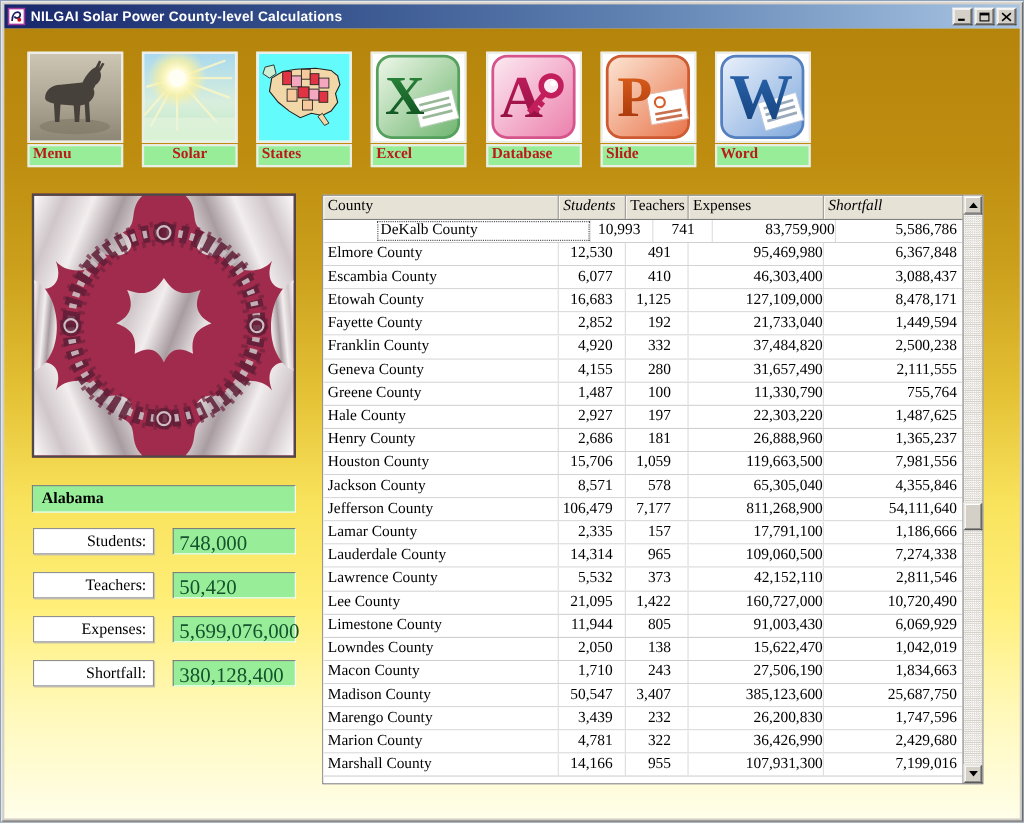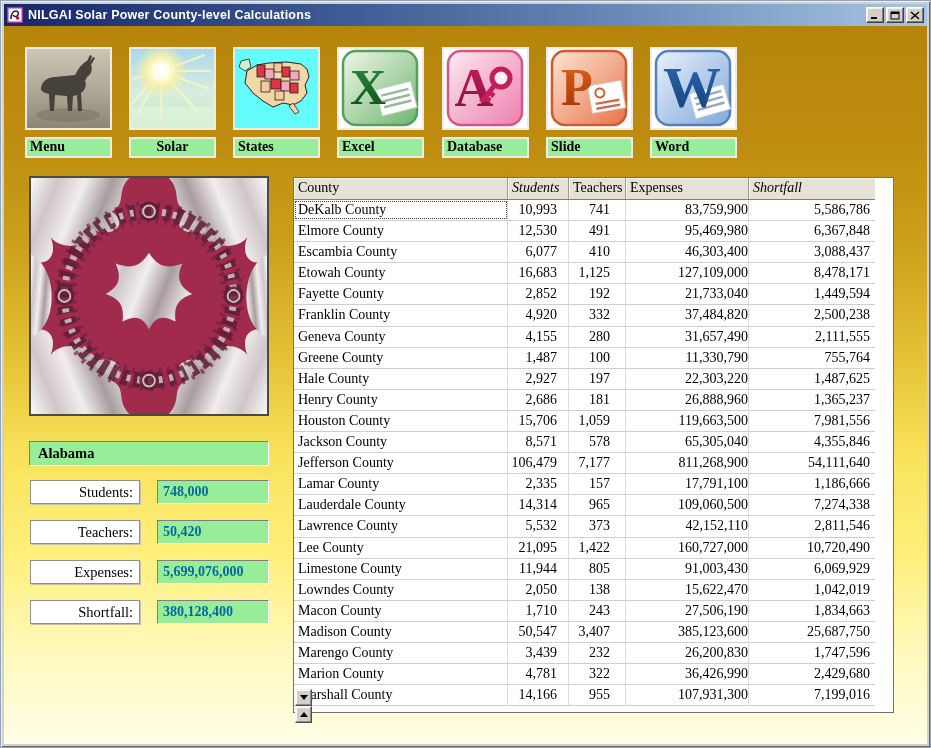--- a/index.html
+++ b/index.html
@@ -25,58 +25,58 @@
     display:flex;align-items:center;justify-content:center;}
   .ctrl-btn svg{display:block;}
   
   .client{position:absolute;top:25px;left:3px;right:3px;bottom:3px;overflow:hidden;
     background:linear-gradient(180deg,#B5840B 0%,#BE8D10 16%,#CB9F1B 30%,
       #E4C135 46%,#F9E35C 60%,#FFEF79 73%,#FFF9BC 87%,#FFFEE9 100%);}
   
   .tbtn{position:absolute;top:21px;width:87px;cursor:pointer;}
   .tb-img{height:83px;background:#fff;border:2px solid #EDEDE8;box-sizing:border-box;overflow:hidden;}
   .tb-img svg{display:block;width:100%;height:100%;}
-  .tb-label{margin-top:7px;height:21px;border:2px solid #EDEDE8;background:#98EE98;
+  .tb-label{margin-top:1px;height:21px;border:2px solid #EDEDE8;background:#98EE98;
     box-sizing:border-box;font-weight:bold;font-size:14px;line-height:16px;
-    padding-left:3px;color:#000000;white-space:nowrap;}
+    padding-left:3px;color:#b91c1c;white-space:nowrap;}
   .tb-label.center{text-align:center;padding-left:0;}
   
   .fractal{position:absolute;left:25px;top:150px;width:236px;height:236px;
     border:2px solid #4A4A4A;background:#9E2A48;}
   .fractal svg{display:block;width:100%;height:100%;}
   .state-bar{position:absolute;left:25px;top:415px;width:240px;height:25px;
     background:#98EE98;border:1px solid;border-color:#7E7E7E #FFFFFF #FFFFFF #7E7E7E;
     box-sizing:border-box;font-weight:bold;font-size:14.5px;padding:3px 0 0 8px;color:#000;}
   .frow{position:absolute;left:26px;width:239px;height:24px;}
   .field-label{position:absolute;left:0;top:0;width:110px;height:24px;background:#fff;
     border:1px solid #909090;box-shadow:inset 1px 1px 0 #fff, 1px 1px 0 #C8C0A8;
     box-sizing:border-box;text-align:right;font-weight:normal;font-size:14.5px;
     padding:3px 6px 0 0;color:#000;}
   .field-value{position:absolute;left:127px;top:0;width:112px;height:24px;background:#98EE98;
     border:1px solid;border-color:#7E7E7E #FFFFFF #FFFFFF #7E7E7E;
-    box-sizing:border-box;font-weight:bold;font-size:14px;padding:3px 0 0 5px;color:#0369a1;}
+    box-sizing:border-box;font-weight:normal;font-size:19px;padding:3px 0 0 5px;color:#14532d;}
   
   .grid{position:absolute;left:289px;top:151px;width:601px;height:536px;
-    border:1px solid #707070;background:#fff;box-sizing:border-box;display:flex;flex-direction:column;}
+    border:1px solid #707070;background:#fff;box-sizing:border-box;display:flex;}
   .grid-main{width:581px;display:flex;flex-direction:column;}
   .grid-header{height:22px;display:flex;background:#E6E2D6;
     border-bottom:1px solid #808080;box-sizing:border-box;flex:0 0 22px;}
   .hcell{box-sizing:border-box;font-size:14px;padding:2px 0 0 4px;color:#000;
     border-right:1px solid #9A9A9A;box-shadow:inset 1px 1px 0 #F8F6EE;white-space:nowrap;overflow:hidden;}
   .hc0{width:214px;}.hc1{width:61px;font-style:italic;}.hc2{width:57px;}.hc3{width:123px;}.hc4{width:126px;border-right:none;font-style:italic;}
   .grid-body{flex:1;background:#fff;overflow:hidden;}
   .trow{display:flex;height:21.1px;border-bottom:1px solid #CFCFCF;box-sizing:border-box;background:#fff;}
   .tcell{box-sizing:border-box;font-size:14px;line-height:19.5px;border-right:1px solid #DCDCDC;
     white-space:nowrap;overflow:hidden;color:#000;}
   .c0{width:214px;padding-left:4px;}
   .c1{width:61px;text-align:right;padding-right:11px;}
   .c2{width:57px;text-align:right;padding-right:15px;}
   .c3{width:123px;text-align:right;padding-right:0;}
   .c4{width:126px;text-align:right;padding-right:5px;border-right:none;}
-  .trow.focused .c0{outline:1px dotted #444;outline-offset:-2px;}
+  .trow.focused .c0{outline:1px dotted #444;outline-offset:-2px;margin-left:48px;}
   
   .vscroll{width:18px;position:relative;border-left:1px solid #808080;box-sizing:border-box;
     background-image:conic-gradient(#FFFFFF 25%, #D6D2CA 25% 50%, #FFFFFF 50% 75%, #D6D2CA 75%);
     background-size:2px 2px;}
   .sb-btn{position:absolute;left:0;width:17px;height:17px;background:#D4D0C8;
     border:1px solid;border-color:#F6F4F0 #4E4E4E #4E4E4E #F6F4F0;
     box-shadow:inset -1px -1px 0 #8E8E8E, inset 1px 1px 0 #FFFFFF;
     box-sizing:border-box;display:flex;align-items:center;justify-content:center;}
   .sb-up{top:0;}
   .sb-down{bottom:0;}

